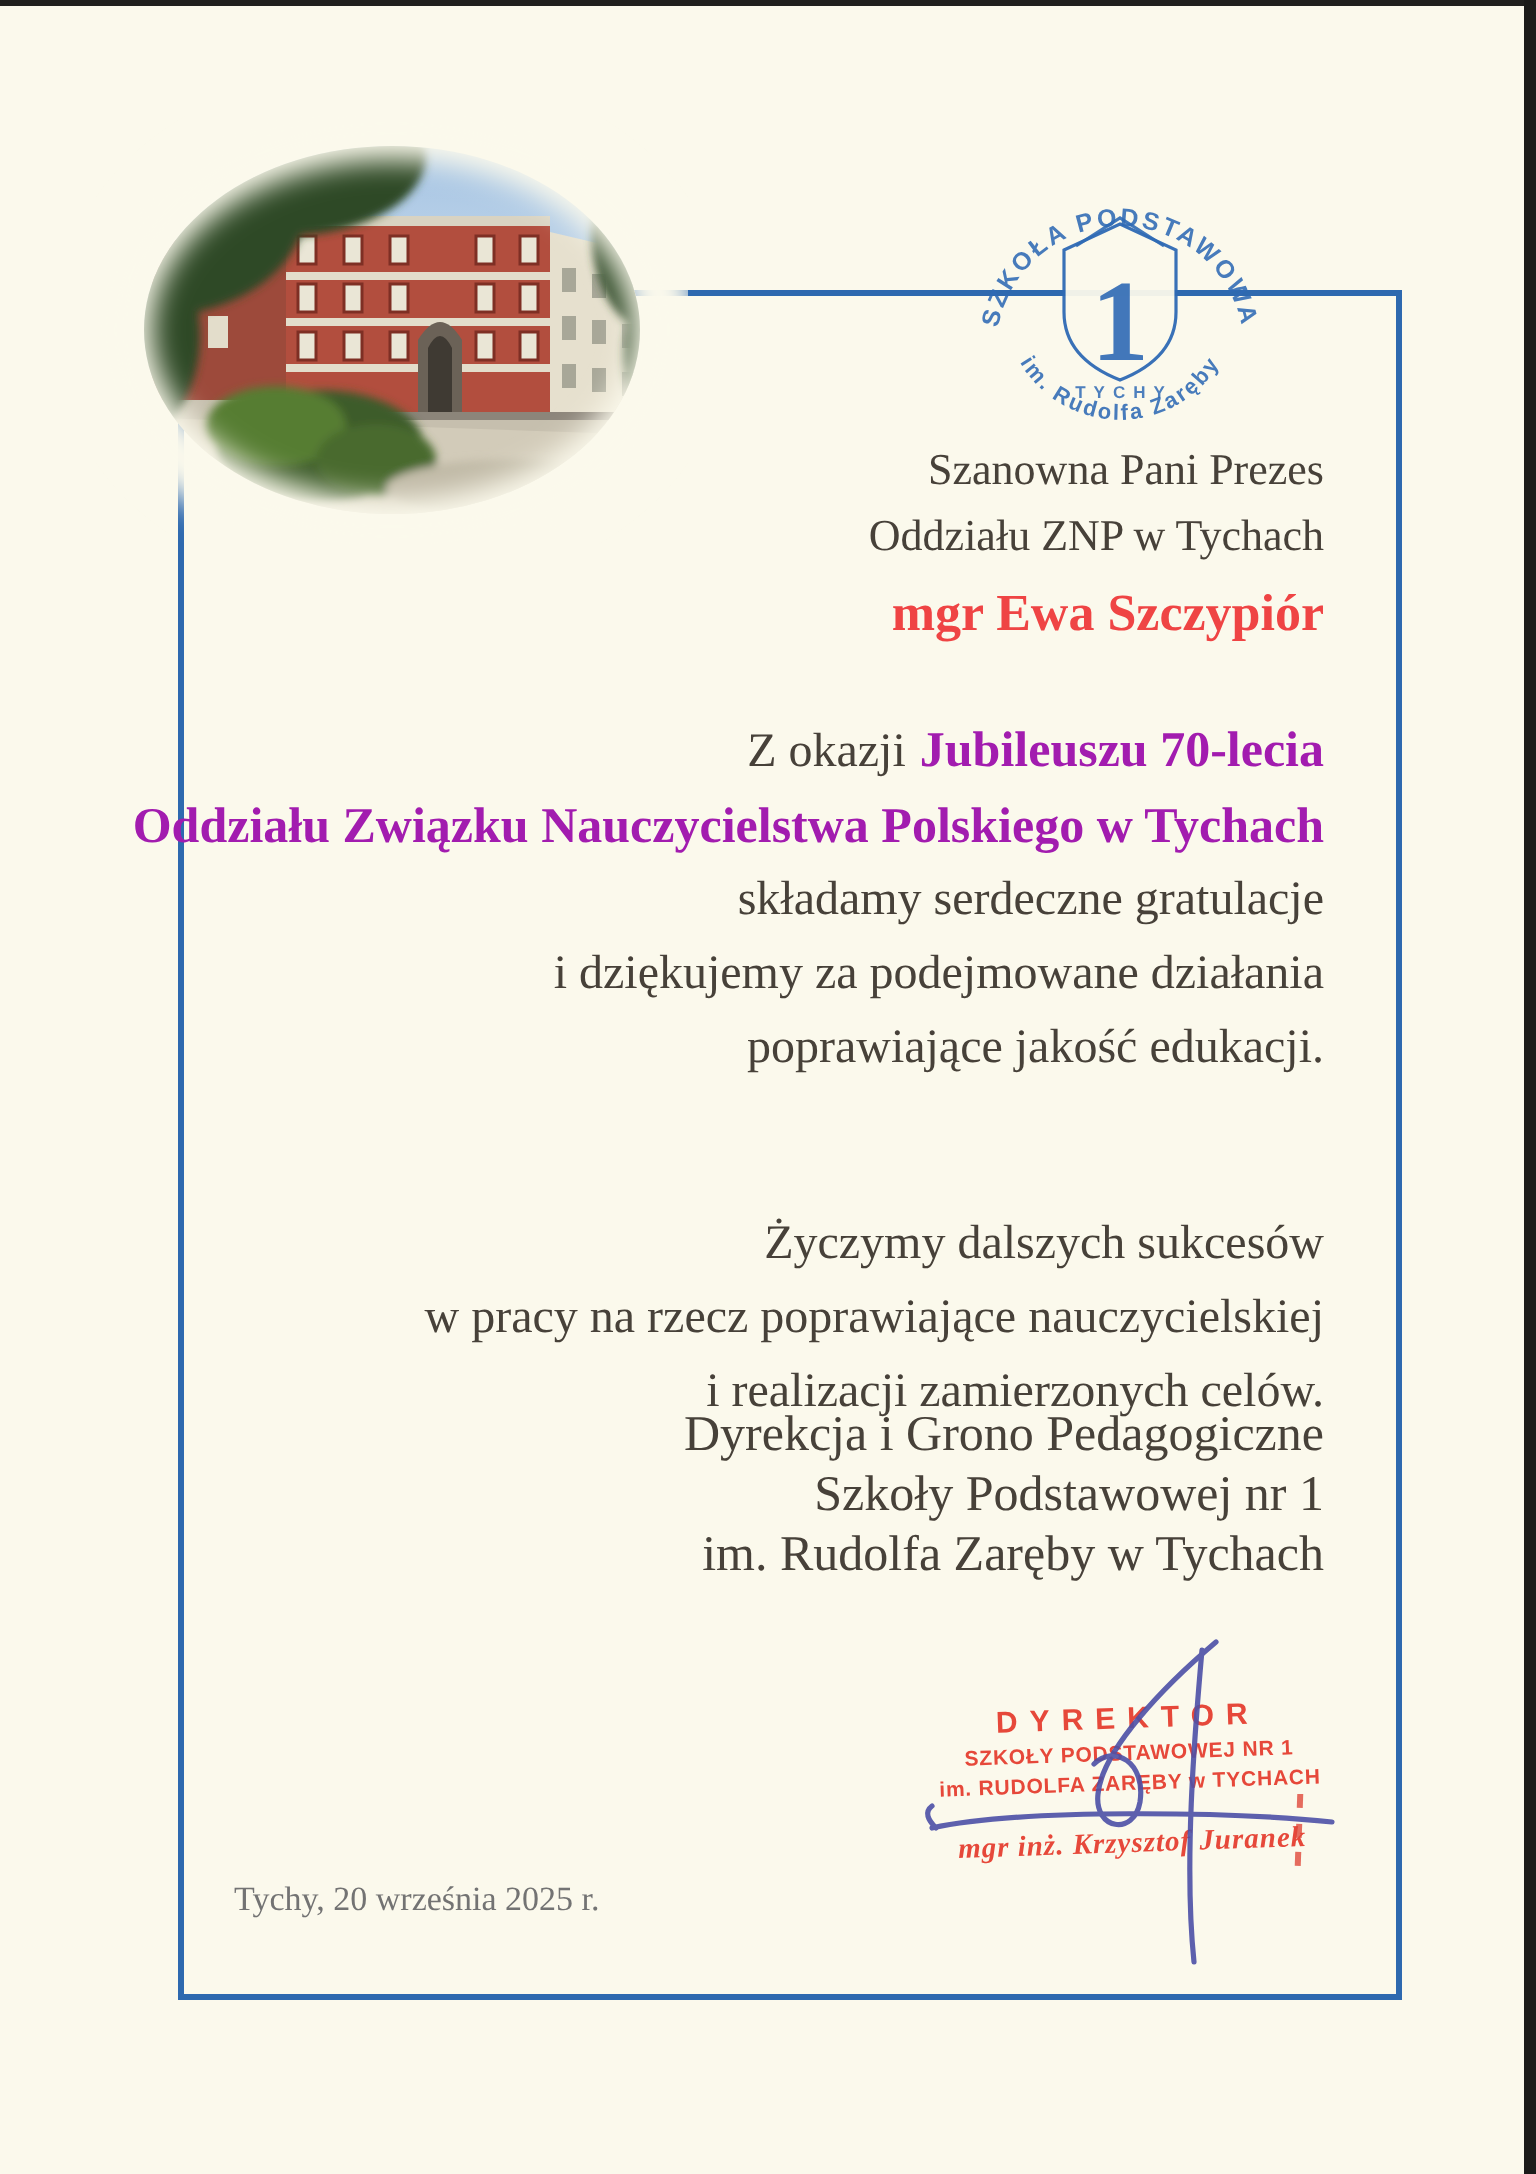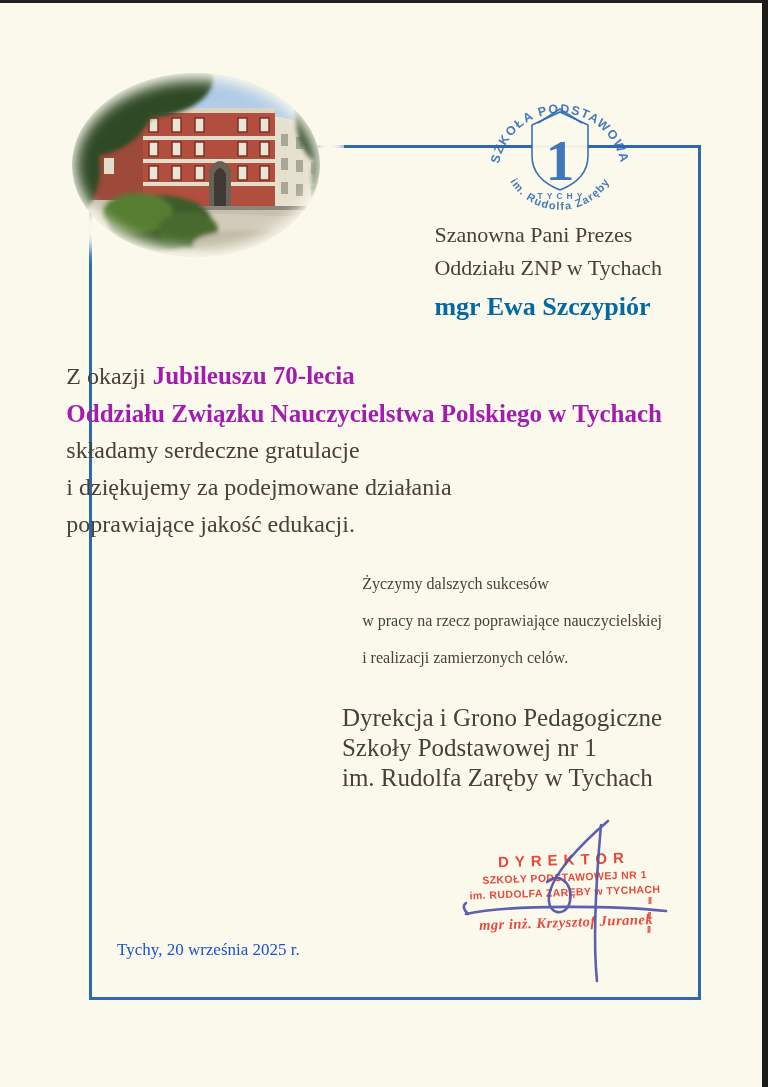--- a/index.html
+++ b/index.html
@@ -18,27 +18,27 @@
     box-sizing:border-box;border:3px solid #2e69af;
   }
 
   
   .photo-wrap{position:absolute;left:48px;top:58px;width:296px;height:214px;}
 
   
   .seal-wrap{position:absolute;left:488px;top:83px;width:150px;height:135px;}
 
   
-  .rblock{position:absolute;right:106px;color:#474139;}
+  .rblock{position:absolute;right:106px;text-align:right;color:#474139;}
   .recipient{top:218px;font-size:22px;line-height:33px;}
-  .recipient .name{font-size:26px;font-weight:bold;color:#0369a1;margin-top:5px;line-height:36px;}
+  .recipient .name{font-size:26px;font-weight:bold;color:#ef4444;margin-top:5px;line-height:36px;}
   .greeting{top:357px;font-size:24px;line-height:37px;}
   .greeting .lead{margin-right:7px;margin-top:40px;}
   .red-strong{color:#a21caf;font-weight:bold;font-size:25px;}
-  .wishes{top:565px;font-size:16px;line-height:37px;}
+  .wishes{top:604px;font-size:24px;line-height:37px;}
   .signatory{top:703px;font-size:25px;line-height:30px;}
 
   
   .stamp-area{position:absolute;left:450px;top:815px;width:240px;height:175px;}
   .stamp-text{
     position:absolute;left:0;top:36px;width:230px;text-align:center;
     color:#e53a2b;transform:rotate(-2deg);
     font-family:"Liberation Sans", sans-serif;opacity:.92;
   }
   .stamp-title{font-size:15px;font-weight:bold;letter-spacing:6px;}
@@ -46,21 +46,21 @@
   .stamp-name{
     font-family:"Liberation Serif", serif;font-style:italic;font-weight:bold;
     font-size:14.5px;margin-top:16px;letter-spacing:.5px;
   }
   .stamp-side-mark{position:absolute;left:198px;top:82px;width:4px;height:36px;
     display:flex;flex-direction:column;justify-content:space-between;transform:rotate(2deg);}
   .stamp-side-mark i{display:block;width:3px;height:7px;background:#e0493b;opacity:.8;}
   .sig-svg{position:absolute;left:0;top:0;}
 
   
-  .date-line{position:absolute;left:117px;top:940px;font-size:17px;color:#1d4ed8;}
+  .date-line{position:absolute;left:117px;top:940px;font-size:17px;color:#737373;}
 </style>
 </head>
 <body>
 
 <div class="scan-edge-top"></div>
 <div class="scan-edge-right"></div>
 
 <div class="frame"></div>
 
 <div class="photo-wrap">

